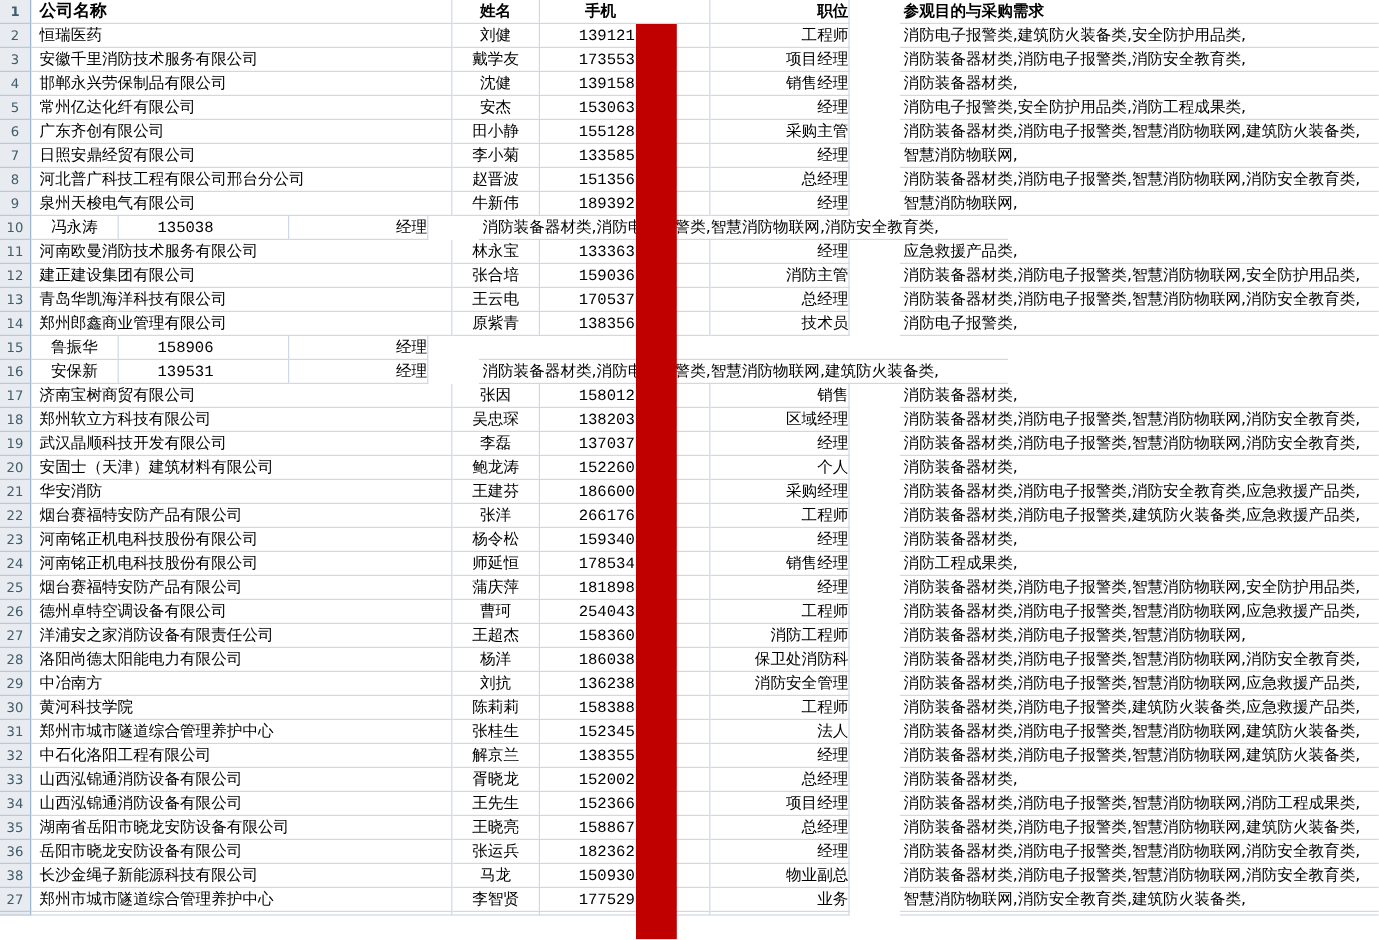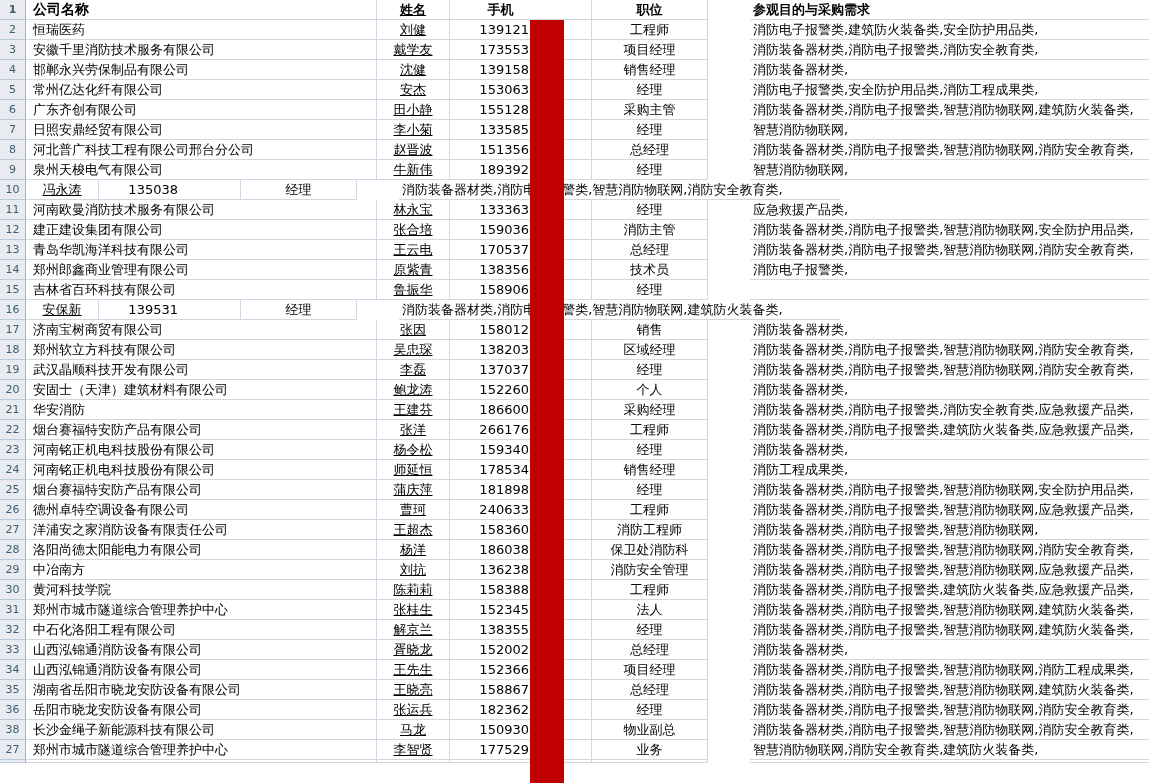--- a/index.html
+++ b/index.html
@@ -5,23 +5,23 @@
   html,body{margin:0;padding:0;background:#fff;}
   .sheet{position:relative;width:1149px;height:783px;overflow:hidden;background:#fff;
          font-family:"DejaVu Sans","Liberation Sans",sans-serif;}
   .row{display:flex;height:20px;}
   .row.filler{height:3px;}
   .cell{box-sizing:border-box;flex:0 0 auto;border-right:1px solid #d0d7e5;border-bottom:1px solid #d0d7e5;
         overflow:hidden;white-space:nowrap;font-size:13px;line-height:19px;color:#000;}
   .num{width:26px;background:#e8ecf1;border-right:1px solid #9eb6ce;border-bottom:1px solid #b9c9d9;
        color:#3f5c6b;font-size:11px;text-align:center;line-height:19px;}
   .company{width:351px;padding-left:7px;}
-  .name{width:73px;text-align:center;text-decoration:underline;}
-  .phone{width:142px;text-align:right;padding-right:62px;letter-spacing:0px;}
-  .position{width:116px;text-align:center;}
+  .name{width:73px;text-align:center;}
+  .phone{width:142px;text-align:right;padding-right:62px;letter-spacing:0px;font-family:Liberation Mono, monospace;}
+  .position{width:116px;text-align:right;}
   .purpose{width:441px;padding-left:3px;border-right:none;margin-left:42px;}
   .header-row .cell{font-weight:bold;}
   .header-row .company{font-size:14px;}
   .header-row .purpose{font-size:13px;}
   .redaction{position:absolute;left:530px;top:20px;width:34px;height:763px;z-index:5;}
 </style>
 </head>
 <body>
 
 <div class="sheet">
@@ -134,21 +134,20 @@
       <div class="row">
     <div class="cell num">14</div>
     <div class="cell company">郑州郎鑫商业管理有限公司</div>
     <div class="cell name">原紫青</div>
     <div class="cell phone">138356</div>
     <div class="cell position">技术员</div>
     <div class="cell purpose">消防电子报警类,</div>
   </div>
       <div class="row">
     <div class="cell num">15</div>
-    <div class="cell company">吉林省百环科技有限公司</div>
     <div class="cell name">鲁振华</div>
     <div class="cell phone">158906</div>
     <div class="cell position">经理</div>
     <div class="cell purpose"></div>
   </div>
       <div class="row">
     <div class="cell num">16</div>
     <div class="cell name">安保新</div>
     <div class="cell phone">139531</div>
     <div class="cell position">经理</div>
@@ -223,21 +222,21 @@
     <div class="cell company">烟台赛福特安防产品有限公司</div>
     <div class="cell name">蒲庆萍</div>
     <div class="cell phone">181898</div>
     <div class="cell position">经理</div>
     <div class="cell purpose">消防装备器材类,消防电子报警类,智慧消防物联网,安全防护用品类,</div>
   </div>
       <div class="row">
     <div class="cell num">26</div>
     <div class="cell company">德州卓特空调设备有限公司</div>
     <div class="cell name">曹珂</div>
-    <div class="cell phone">240633</div>
+    <div class="cell phone">254043</div>
     <div class="cell position">工程师</div>
     <div class="cell purpose">消防装备器材类,消防电子报警类,智慧消防物联网,应急救援产品类,</div>
   </div>
       <div class="row">
     <div class="cell num">27</div>
     <div class="cell company">洋浦安之家消防设备有限责任公司</div>
     <div class="cell name">王超杰</div>
     <div class="cell phone">158360</div>
     <div class="cell position">消防工程师</div>
     <div class="cell purpose">消防装备器材类,消防电子报警类,智慧消防物联网,</div>

